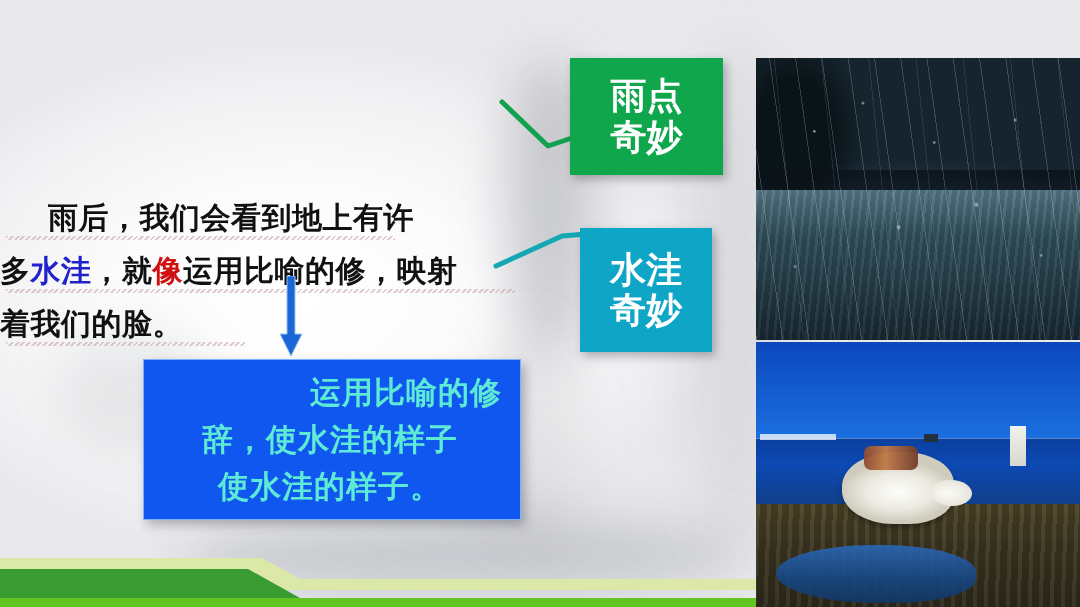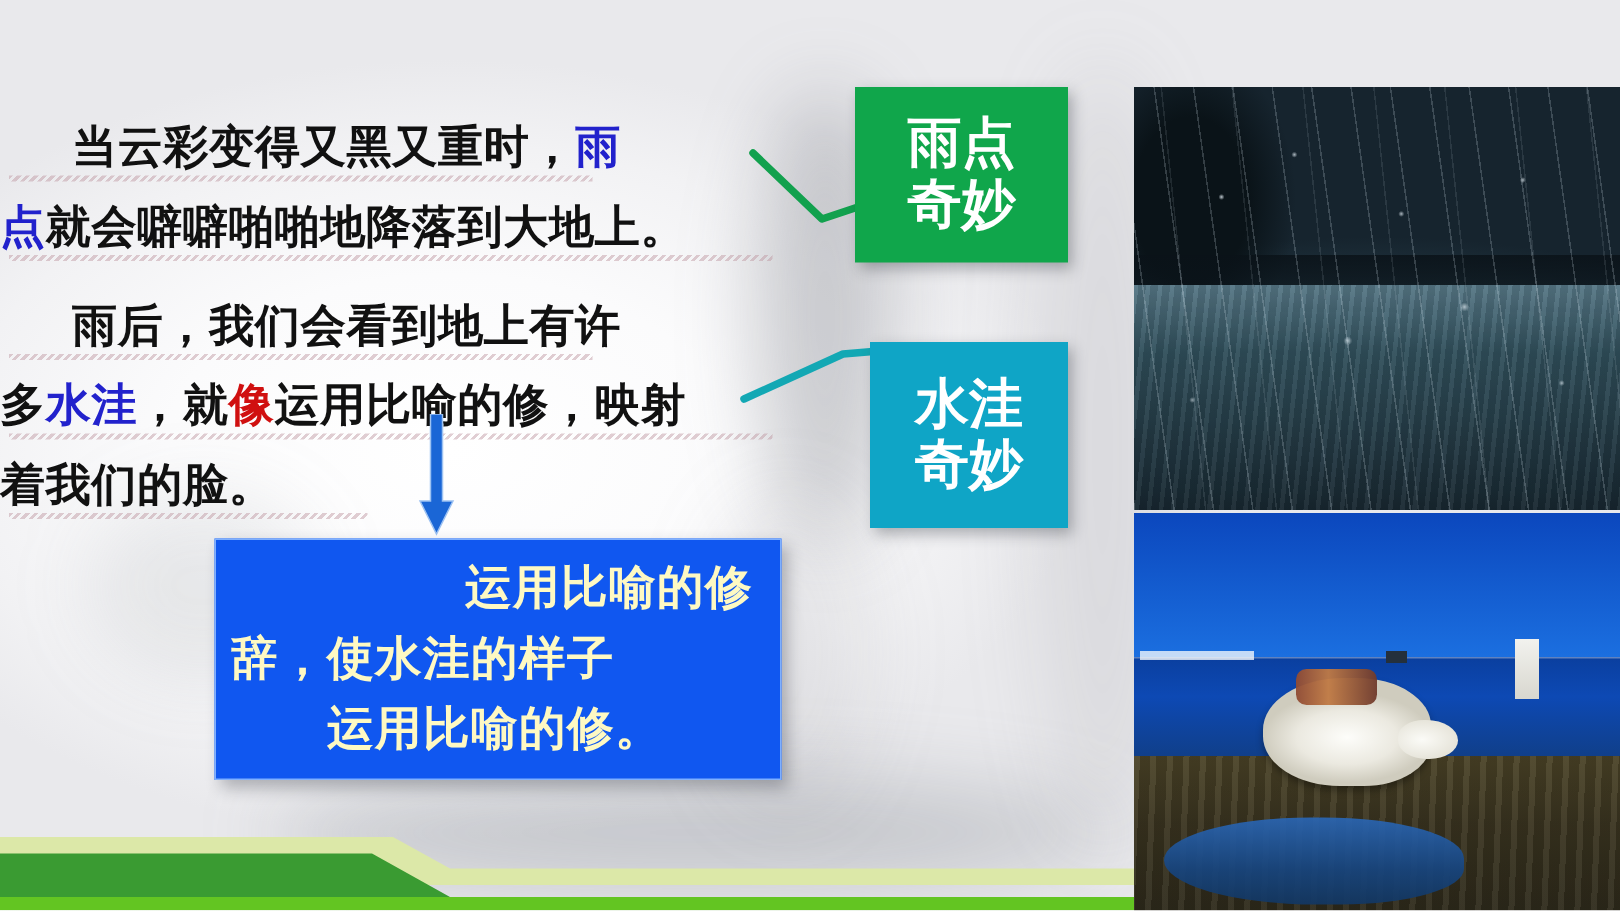--- a/index.html
+++ b/index.html
@@ -76,21 +76,21 @@
     font-family: "DejaVu Sans", "Liberation Sans", sans-serif;
     font-weight: bold;
     text-align: center;
     display: flex;
     flex-direction: column;
     justify-content: center;
     line-height: 1.12;
     box-shadow: 3px 4px 9px rgba(40,45,55,.35);
   }
   #callout-green {
-    left: 570px; top: 58px; width: 142px; height: 117px;
+    left: 570px; top: 58px; width: 153px; height: 117px;
     background: #10A64B;
     font-size: 36px;
   }
   #callout-teal {
     left: 580px; top: 228px; width: 132px; height: 124px;
     background: #0FA5C6;
     font-size: 36px;
   }
   .callout .ln { display: block; }
 
@@ -114,30 +114,30 @@
     background: #1057f0;
     border: 1px solid #7fb0ff;
     box-shadow: 4px 5px 10px rgba(40,45,55,.32);
     box-sizing: border-box;
     display: flex;
     flex-direction: column;
     justify-content: center;
     padding: 2px 14px 2px 10px;
   }
   #summary-box .sline {
-    color: #fef9c3;
+    color: #5eead4;
     font-family: "DejaVu Sans", "Liberation Sans", sans-serif;
     font-weight: bold;
     font-size: 31px;
     line-height: 47px;
     white-space: nowrap;
     letter-spacing: 1px;
   }
   #summary-box .sline.r1 { text-align: right; padding-right: 4px; }
-  #summary-box .sline.r2 { text-align: left; }
+  #summary-box .sline.r2 { text-align: center; }
   #summary-box .sline.r3 { text-align: center; }
 
   
   .photo {
     position: absolute;
     overflow: hidden;
     background: #0b1a24;
   }
   #photo-rain {
     left: 756px; top: 58px; width: 324px; height: 282px;
@@ -243,24 +243,20 @@
 <body>
 
 <div id="slide">
 
   <div class="smudge smudge-a"></div>
   <div class="smudge smudge-b"></div>
   <div class="smudge smudge-c"></div>
   <div class="smudge smudge-d"></div>
   <div class="smudge smudge-e"></div>
 
-  <div class="textblock" id="para1">
-    <div class="tline indent wavy mid"><span>当云彩变得又黑又重时，</span><span class="hl-blue">雨</span></div>
-    <div class="tline wavy"><span class="hl-blue">点</span><span>就会噼噼啪啪地降落到大地上。</span></div>
-  </div>
 
   <div class="textblock" id="para2">
     <div class="tline indent wavy mid"><span>雨后，我们会看到地上有许</span></div>
     <div class="tline wavy"><span>多</span><span class="hl-blue">水洼</span><span>，就</span><span class="hl-red">像</span><span>运用比喻的修，映射</span></div>
     <div class="tline wavy short"><span>着我们的脸。</span></div>
   </div>
 
   <svg class="connector" id="conn-green" viewBox="0 0 82 66">
     <polyline points="4,6 50,50 80,40" fill="none" stroke="#12a14e" stroke-width="5" stroke-linecap="round" stroke-linejoin="round"></polyline>
   </svg>
@@ -277,21 +273,21 @@
     <span class="ln">奇妙</span>
   </div>
 
   <svg id="down-arrow" viewBox="0 0 26 82">
     <path d="M9 0 H17 V58 H24 L13 80 L2 58 H9 Z" fill="#1a66d6" stroke="#9dc2f2" stroke-width="1"></path>
   </svg>
 
   <div id="summary-box">
     <div class="sline r1">运用比喻的修</div>
     <div class="sline r2">辞，使水洼的样子</div>
-    <div class="sline r3">运用比喻的修。</div>
+    <div class="sline r3">使水洼的样子。</div>
   </div>
 
   <div class="photo" id="photo-rain">
     <div class="treeL"></div>
     <div class="wall"></div>
     <div class="ground"></div>
     <div class="rain"></div>
     <div class="drops"></div>
   </div>
 

